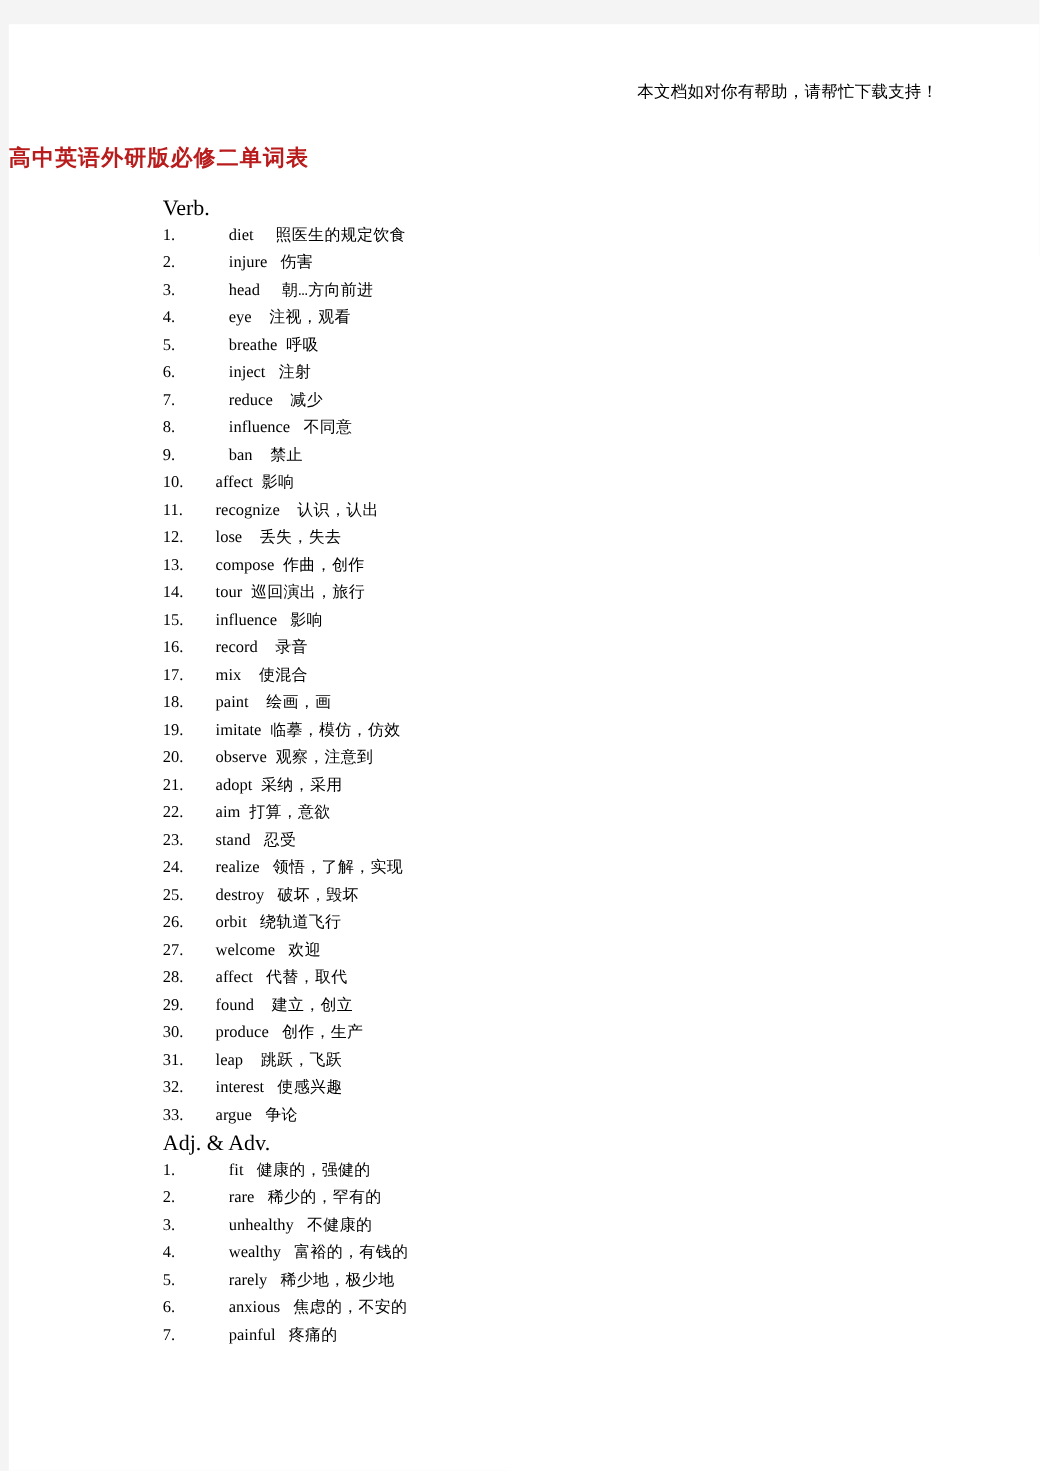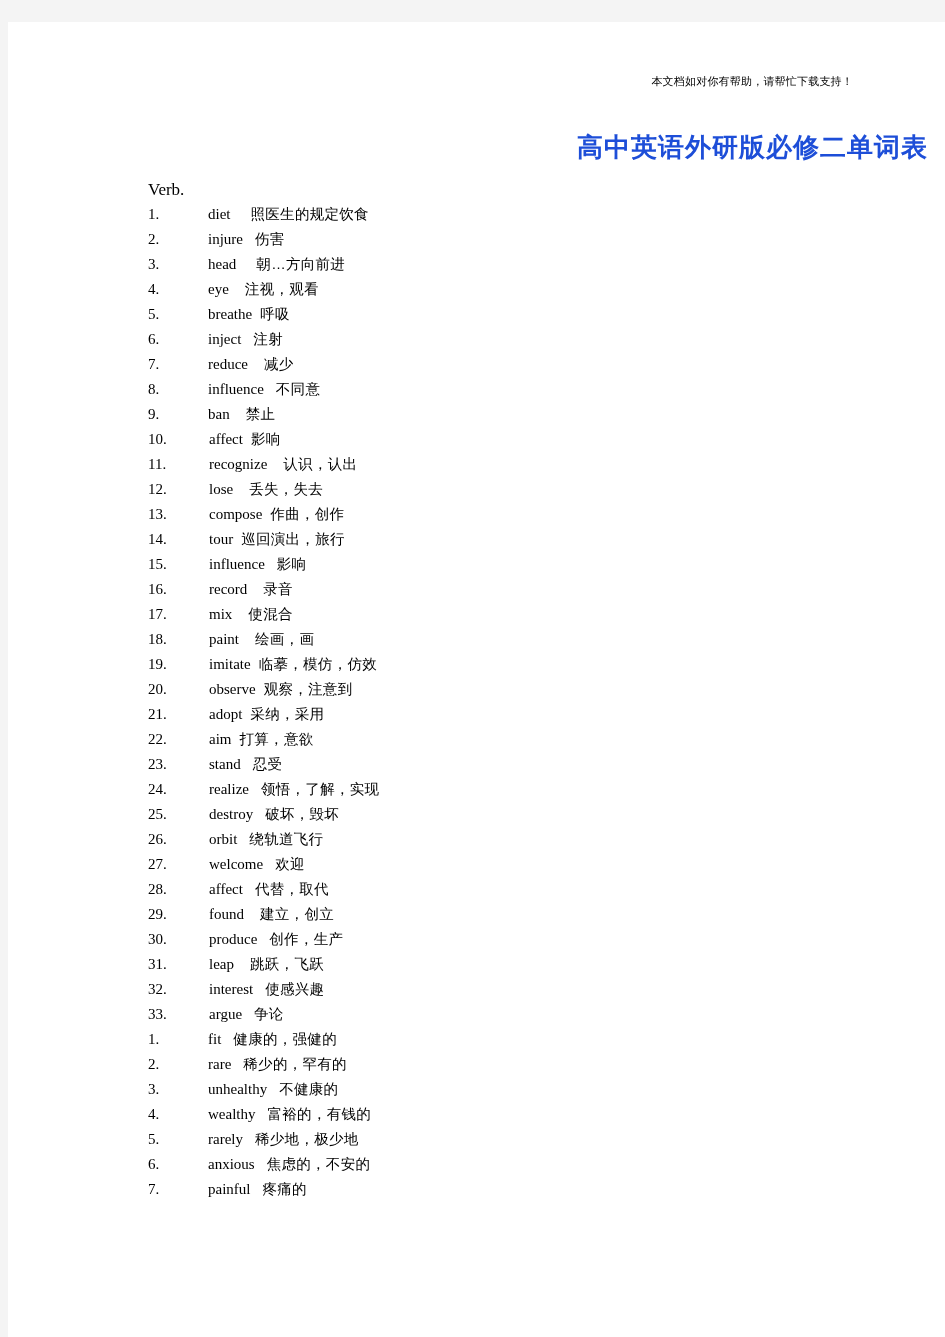--- a/index.html
+++ b/index.html
@@ -23,47 +23,47 @@
     background: #ffffff;
     overflow: hidden;
   }
 
   .doc-header {
     position: absolute;
     left: 0;
     top: 52px;
     width: 845px;
     text-align: right;
-    font-size: 11px;
+    font-size: 15px;
     color: #000000;
     letter-spacing: 0.2px;
     white-space: nowrap;
   }
 
   .doc-title {
     position: absolute;
     left: 0;
     top: 108px;
     width: 920px;
-    text-align: right;
-    font-size: 26px;
+    text-align: left;
+    font-size: 20px;
     font-weight: bold;
-    color: #1d4ed8;
+    color: #b91c1c;
     letter-spacing: 1px;
   }
 
   #content {
     position: absolute;
     left: 140px;
     top: 155px;
     width: 760px;
   }
 
   .section-heading {
-    font-size: 17px;
+    font-size: 20px;
     color: #000000;
     line-height: 25px;
     height: 25px;
     white-space: nowrap;
   }
 
   .word-row {
     display: flex;
     align-items: baseline;
     line-height: 25px;
@@ -81,29 +81,29 @@
 
   .word-en {
     color: #000000;
   }
 
   .word-gap {
     display: inline-block;
   }
 
   .word-cn {
-    font-family: Liberation Sans, sans-serif;
+    font-family: Liberation Mono, monospace;
     font-size: 14.5px;
     color: #000000;
     letter-spacing: 0.3px;
   }
 
   
   .indent-wide .word-en { margin-left: 12px; }
-  .indent-narrow .word-en { margin-left: 13px; }
+  .indent-narrow .word-en { margin-left: 0px; }
 </style>
 </head>
 <body>
 
 <div id="page">
 
   <div class="doc-header">本文档如对你有帮助，请帮忙下载支持！</div>
 
   <div class="doc-title">高中英语外研版必修二单词表</div>
 
@@ -300,20 +300,21 @@
         <span class="word-en">interest</span>
         <span class="word-gap" style="width: 12px;"></span>
         <span class="word-cn">使感兴趣</span>
       </div>
       <div class="word-row indent-narrow">
         <span class="word-num">33.</span>
         <span class="word-en">argue</span>
         <span class="word-gap" style="width: 12px;"></span>
         <span class="word-cn">争论</span>
       </div>
+      <div class="section-heading">Adj. &amp; Adv.</div>
       <div class="word-row indent-wide">
         <span class="word-num">1.</span>
         <span class="word-en">fit</span>
         <span class="word-gap" style="width: 12px;"></span>
         <span class="word-cn">健康的，强健的</span>
       </div>
       <div class="word-row indent-wide">
         <span class="word-num">2.</span>
         <span class="word-en">rare</span>
         <span class="word-gap" style="width: 12px;"></span>

